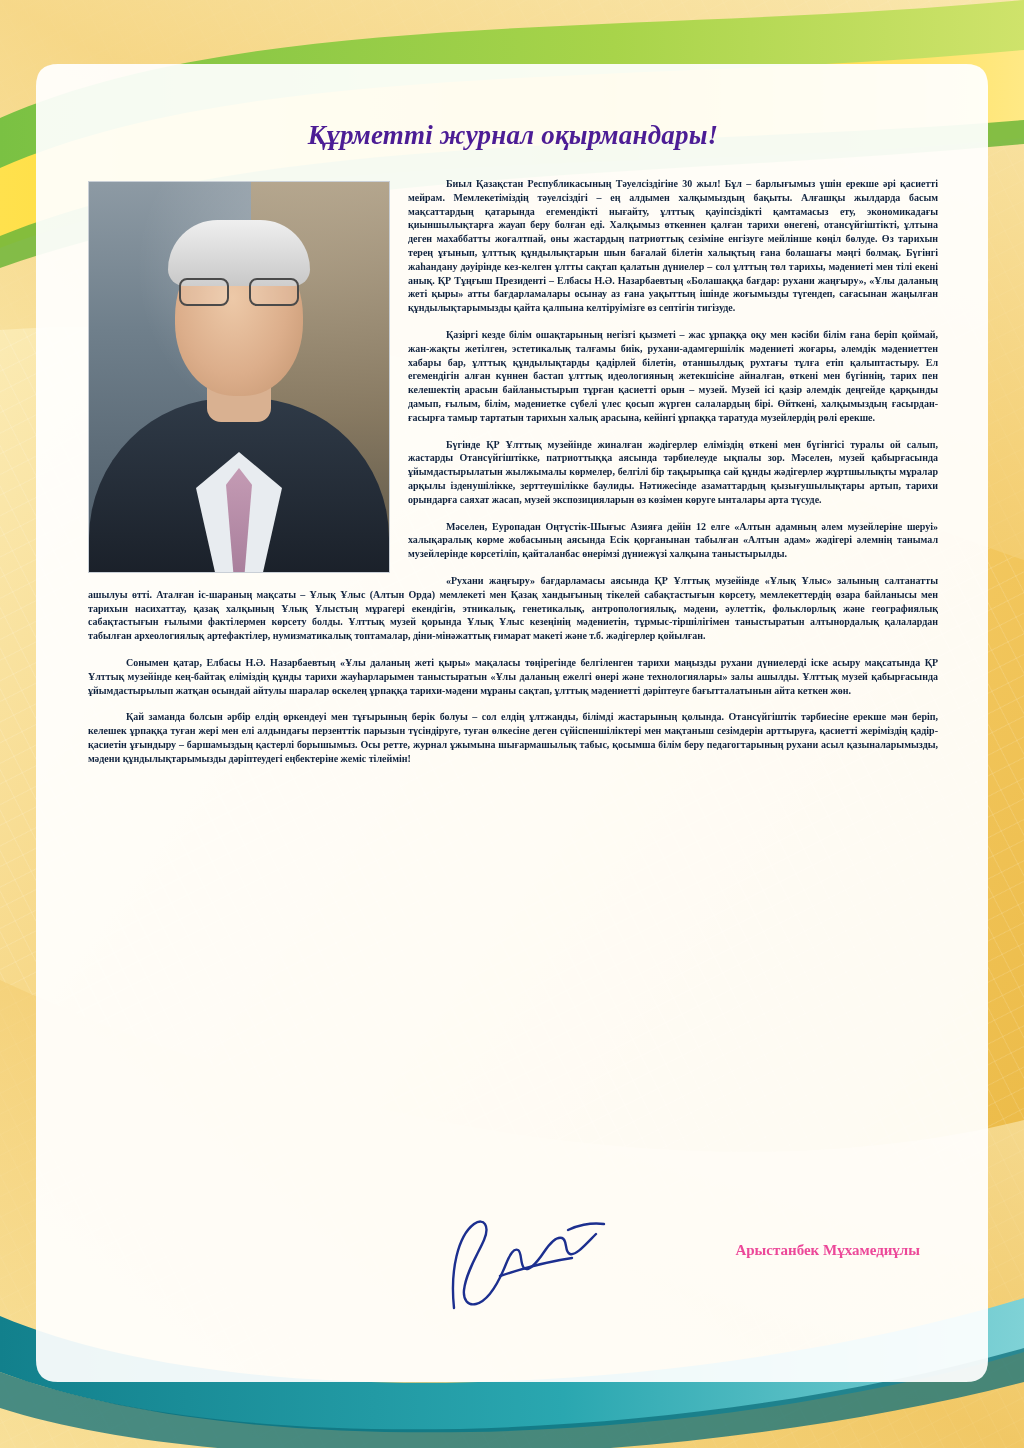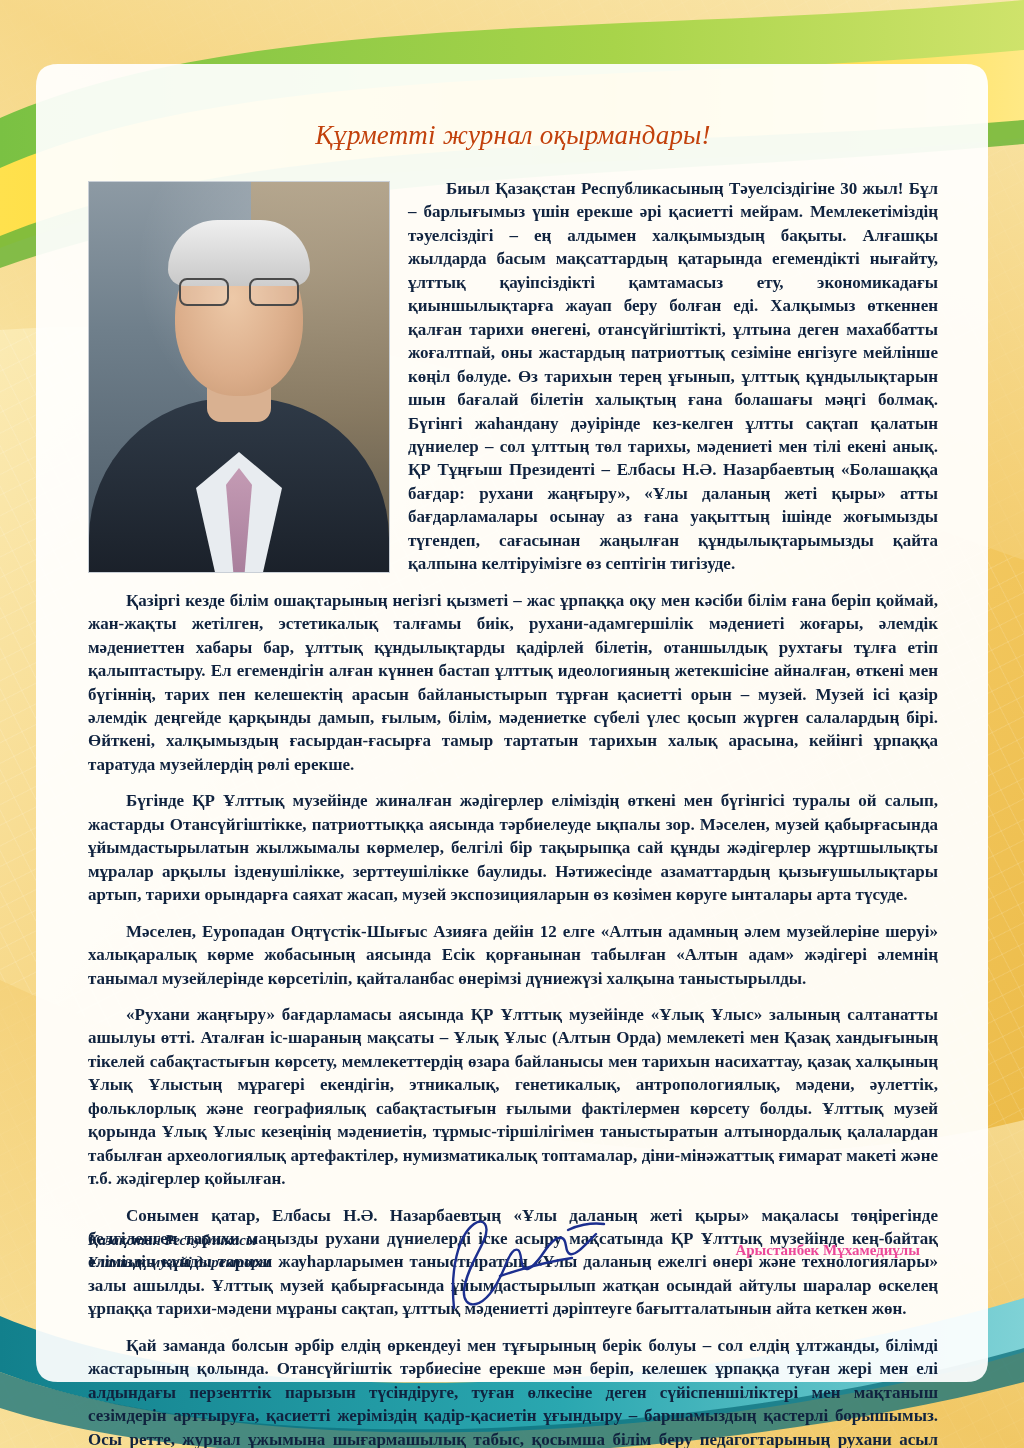--- a/index.html
+++ b/index.html
@@ -35,23 +35,23 @@
     position: absolute;
     left: 88px;
     top: 120px;
     width: 850px;
     height: 1230px;
   }
 
   .doc-title {
     text-align: center;
     font-size: 27px;
-    font-weight: normal;
+    font-weight: bold;
     font-style: italic;
-    color: #c2410c;
+    color: #4c1d95;
     letter-spacing: 0.2px;
     margin: 0 0 26px 0;
     font-family: "Liberation Serif", serif;
   }
 
   .portrait {
     float: left;
     width: 300px;
     height: 390px;
     margin: 4px 18px 8px 0;
@@ -135,21 +135,21 @@
     border-radius: 8px;
     background: rgba(255,255,255,0.12);
   }
   .portrait .ph-glasses::before { left: 0; }
   .portrait .ph-glasses::after { right: 0; }
 
   p.body {
     margin: 0;
     text-align: justify;
     text-justify: inter-word;
-    font-size: 17px;
+    font-size: 10px;
     line-height: 1.38;
     font-weight: bold;
     color: #10233f;
     text-indent: 38px;
     font-family: "Liberation Serif", serif;
   }
   p.body + p.body { margin-top: 13px; }
 
   .clearfix::after { content: ""; display: block; clear: both; }
 
@@ -263,24 +263,20 @@
     <p class="body">Қазіргі кезде білім ошақтарының негізгі қызметі – жас ұрпаққа оқу мен кәсіби білім ғана беріп қоймай, жан-жақты жетілген, эстетикалық талғамы биік, рухани-адамгершілік мәдениеті жоғары, әлемдік мәдениеттен хабары бар, ұлттық құндылықтарды қадірлей білетін, отаншылдық рухтағы тұлға етіп қалыптастыру. Ел егемендігін алған күннен бастап ұлттық идеологияның жетекшісіне айналған, өткені мен бүгіннің, тарих пен келешектің арасын байланыстырып тұрған қасиетті орын – музей. Музей ісі қазір әлемдік деңгейде қарқынды дамып, ғылым, білім, мәдениетке сүбелі үлес қосып жүрген салалардың бірі. Өйткені, халқымыздың ғасырдан-ғасырға тамыр тартатын тарихын халық арасына, кейінгі ұрпаққа таратуда музейлердің рөлі ерекше.</p>
     <p class="body">Бүгінде ҚР Ұлттық музейінде жиналған жәдігерлер еліміздің өткені мен бүгінгісі туралы ой салып, жастарды Отансүйгіштікке, патриоттыққа аясында тәрбиелеуде ықпалы зор. Мәселен, музей қабырғасында ұйымдастырылатын жылжымалы көрмелер, белгілі бір тақырыпқа сай құнды жәдігерлер жұртшылықты мұралар арқылы ізденушілікке, зерттеушілікке баулиды. Нәтижесінде азаматтардың қызығушылықтары артып, тарихи орындарға саяхат жасап, музей экспозицияларын өз көзімен көруге ынталары арта түсуде.</p>
     <p class="body">Мәселен, Еуропадан Оңтүстік-Шығыс Азияға дейін 12 елге «Алтын адамның әлем музейлеріне шеруі» халықаралық көрме жобасының аясында Есік қорғанынан табылған «Алтын адам» жәдігері әлемнің танымал музейлерінде көрсетіліп, қайталанбас өнерімзі дүниежүзі халқына таныстырылды.</p>
     <p class="body">«Рухани жаңғыру» бағдарламасы аясында ҚР Ұлттық музейінде «Ұлық Ұлыс» залының салтанатты ашылуы өтті. Аталған іс-шараның мақсаты – Ұлық Ұлыс (Алтын Орда) мемлекеті мен Қазақ хандығының тікелей сабақтастығын көрсету, мемлекеттердің өзара байланысы мен тарихын насихаттау, қазақ халқының Ұлық Ұлыстың мұрагері екендігін, этникалық, генетикалық, антропологиялық, мәдени, әулеттік, фольклорлық және географиялық сабақтастығын ғылыми фактілермен көрсету болды. Ұлттық музей қорында Ұлық Ұлыс кезеңінің мәдениетін, тұрмыс-тіршілігімен таныстыратын алтынордалық қалалардан табылған археологиялық артефактілер, нумизматикалық топтамалар, діни-мінәжаттық ғимарат макеті және т.б. жәдігерлер қойылған.</p>
     <p class="body">Сонымен қатар, Елбасы Н.Ә. Назарбаевтың «Ұлы даланың жеті қыры» мақаласы төңірегінде белгіленген тарихи маңызды рухани дүниелерді іске асыру мақсатында ҚР Ұлттық музейінде кең-байтақ еліміздің құнды тарихи жауһарларымен таныстыратын «Ұлы даланың ежелгі өнері және технологиялары» залы ашылды. Ұлттық музей қабырғасында ұйымдастырылып жатқан осындай айтулы шаралар өскелең ұрпаққа тарихи-мәдени мұраны сақтап, ұлттық мәдениетті дәріптеуге бағытталатынын айта кеткен жөн.</p>
     <p class="body">Қай заманда болсын әрбір елдің өркендеуі мен тұғырының берік болуы – сол елдің ұлтжанды, білімді жастарының қолында. Отансүйгіштік тәрбиесіне ерекше мән беріп, келешек ұрпаққа туған жері мен елі алдындағы перзенттік парызын түсіндіруге, туған өлкесіне деген сүйіспеншіліктері мен мақтаныш сезімдерін арттыруға, қасиетті жеріміздің қадір-қасиетін ұғындыру – баршамыздың қастерлі борышымыз. Осы ретте, журнал ұжымына шығармашылық табыс, қосымша білім беру педагогтарының рухани асыл қазыналарымызды, мәдени құндылықтарымызды дәріптеудегі еңбектеріне жеміс тілеймін!</p>
 
   </div>
 
   <div class="sign-block">
-    <div class="sign-left">
-      <div>Қазақстан Республикасы</div>
-      <div>Ұлттық музейі директоры</div>
-    </div>
 
     <svg class="sign-mark" viewBox="0 0 180 104" xmlns="http://www.w3.org/2000/svg">
       <g fill="none" stroke="#1c2f8f" stroke-width="2.4" stroke-linecap="round" stroke-linejoin="round">
         <path d="M14 96 C10 58 18 24 34 12 C44 5 50 14 44 28 C38 42 26 60 24 78 C23 88 28 94 36 92 C48 89 58 72 66 52 C70 42 74 36 78 38 C82 40 80 52 84 56 C88 60 96 52 104 40 C110 31 116 24 122 26 C128 28 124 40 130 42 C136 44 146 32 156 22"></path>
         <path d="M128 18 C136 14 150 10 164 12"></path>
         <path d="M60 64 C78 58 104 50 132 46"></path>
       </g>
     </svg>
 
     <div class="sign-right">Арыстанбек Мұхамедиұлы</div>

